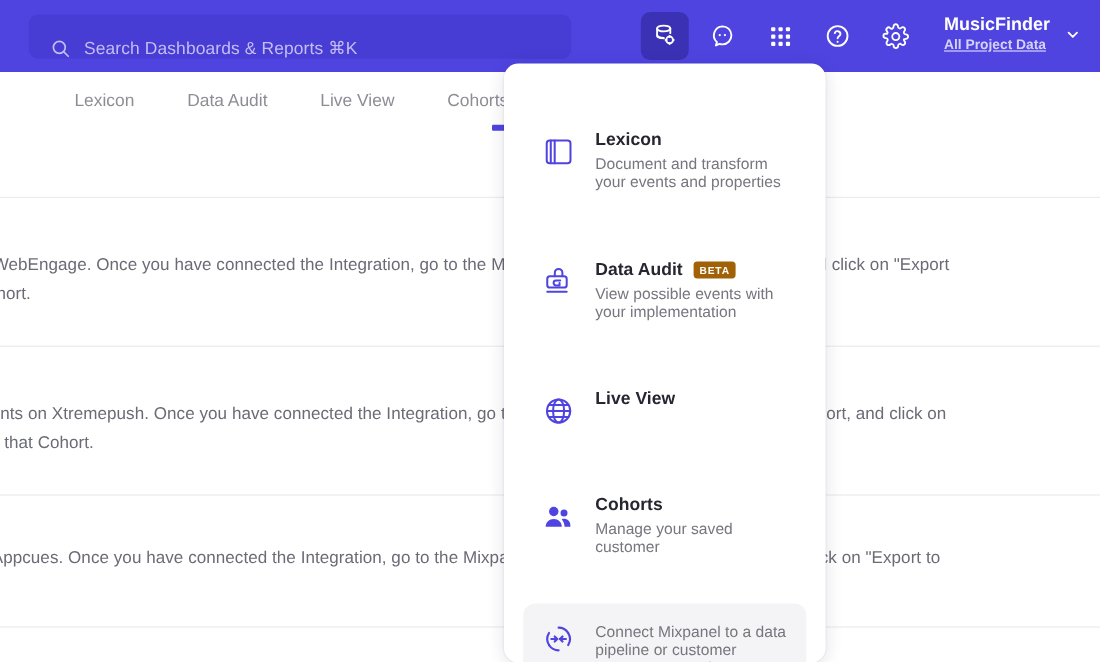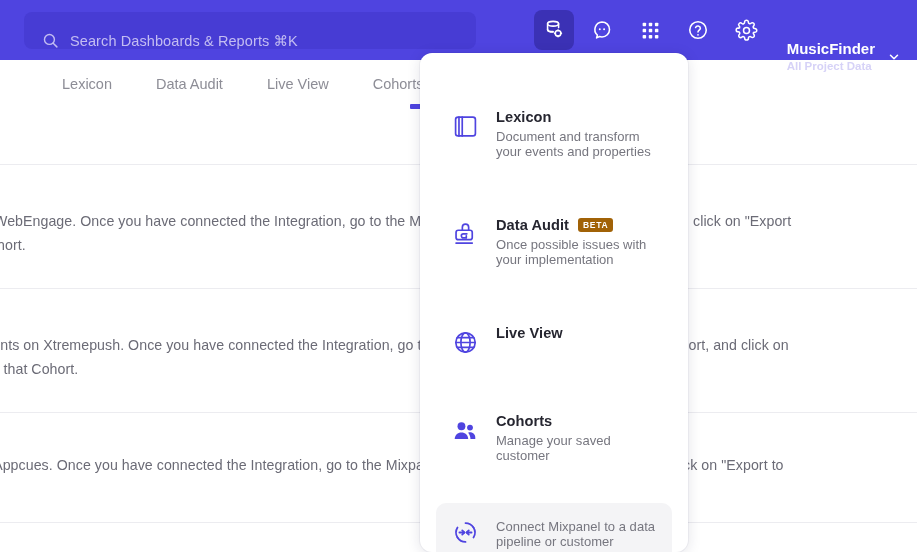--- a/index.html
+++ b/index.html
@@ -75,32 +75,32 @@
 
   #project-switcher {
     position: absolute;
     right: 10px;
     top: 10px;
     display: flex;
     align-items: center;
     gap: 10px;
     cursor: pointer;
     padding: 2px 6px;
-    margin-top: 28px;
   }
   #project-switcher .proj-text { text-align: left; line-height: 1.25; }
   #project-switcher .proj-name {
     color: #ffffff;
     font-size: 15px;
     font-weight: 700;
   }
   #project-switcher .proj-sub {
     color: #d6d2f7;
     font-size: 11.5px;
     font-weight: 700;
+    text-decoration: underline;
   }
   #project-switcher .chev { margin-left: 2px; }
 
   
   #tab-strip {
     position: absolute;
     top: 60px; left: 0;
     width: 917px;
     height: 48px;
     background: #ffffff;
@@ -364,21 +364,21 @@
         <rect x="3.6" y="8.2" width="14.4" height="8.4" rx="2"></rect>
         <path d="M13.2 11.4h-3.1a1.8 1.8 0 0 0 0 3.6h2.6v-1.8"></path>
         <line x1="3.6" y1="19.6" x2="18" y2="19.6"></line>
       </svg>
     </span>
     <span class="mi-body">
       <span class="mi-title-row">
         <span class="mi-title">Data Audit</span>
         <span class="mi-badge">BETA</span>
       </span>
-      <span class="mi-desc" style="display:block">Once possible issues with your implementation</span>
+      <span class="mi-desc" style="display:block">View possible events with your implementation</span>
     </span>
   </div>
 
   <div class="menu-entry e-liveview">
     <span class="mi-icon">
       <svg width="27" height="27" viewBox="0 0 24 24" fill="none" stroke="#4f44e0" stroke-width="1.5" stroke-linecap="round" stroke-linejoin="round">
         <circle cx="12" cy="12" r="8.6"></circle>
         <line x1="3.4" y1="12" x2="20.6" y2="12"></line>
         <line x1="4.7" y1="7.6" x2="19.3" y2="7.6"></line>
         <line x1="4.7" y1="16.4" x2="19.3" y2="16.4"></line>

